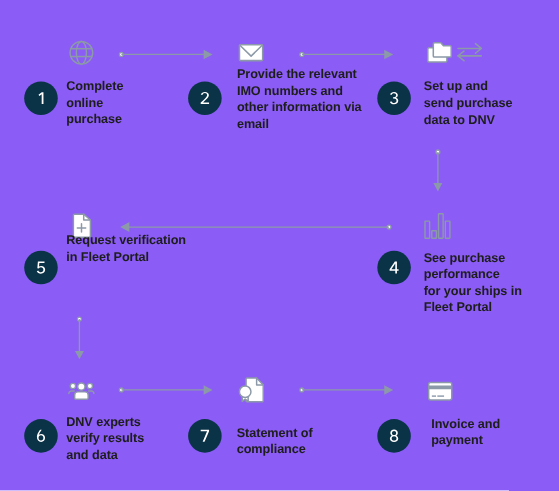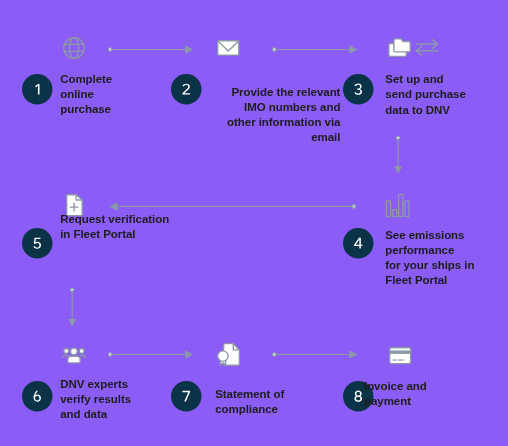--- a/index.html
+++ b/index.html
@@ -48,21 +48,21 @@
   </div>
   <div class="badge" style="left:171.2px;top:74.3px;">
     <svg width="30.5" height="30.5" viewBox="0 0 30.5 30.5">
       <circle cx="15.25" cy="15.25" r="15.25" fill="#0b3347"></circle>
       <g transform="translate(10.25,7.75)" fill="#ffffff">
         <path d="M1.2 12.8 L1.2 11.5 C2.6 10.2 4.6 8.4 5.8 7.1 C6.7 6.2 7.0 5.5 7.0 4.7 C7.0 3.6 6.2 2.9 5.0 2.9 C3.9 2.9 3.1 3.6 2.7 4.7 L1.3 4.1 C1.9 2.7 3.2 1.9 5.1 1.9 C7.2 1.9 8.6 3.1 8.6 4.7 C8.6 5.9 8.1 6.8 6.8 8.1 C5.9 9.0 4.4 10.4 3.4 11.4 L8.8 11.4 L8.8 12.8 z"></path>
       </g>
     </svg>
     <span class="sr">2</span>
   </div>
-  <div class="steptext" style="left:215.4px;top:85px;width:125px;text-align:right;">Provide the relevant
+  <div class="steptext" style="left:215.4px;top:61px;width:125px;">Provide the relevant
 IMO numbers and
 other information via
 email</div>
 
   <div class="icon" style="left:386px;top:36px;width:53px;height:22px;">
     <svg width="53" height="22" viewBox="0 0 53 22" fill="none" stroke="#8c99a8" stroke-width="1.4" stroke-linejoin="round" stroke-linecap="round">
       <g>
         <path d="M2.9 8.6 a1.1 1.1 0 0 1 1.1 -1.1 H19.2 a1.1 1.1 0 0 1 1.1 1.1 V19.3 a1.1 1.1 0 0 1 -1.1 1.1 H4.0 a1.1 1.1 0 0 1 -1.1 -1.1 z" fill="#ffffff"></path>
       </g>
       <g>
@@ -119,21 +119,21 @@
   </div>
   <div class="badge" style="left:343px;top:228.3px;">
     <svg width="30.5" height="30.5" viewBox="0 0 30.5 30.5">
       <circle cx="15.25" cy="15.25" r="15.25" fill="#0b3347"></circle>
       <g transform="translate(10.25,7.75)" fill="#ffffff">
         <path d="M6.1 12.8 L6.1 10.3 L0.9 10.3 L0.9 9.1 L5.7 2.0 L7.6 2.0 L7.6 9.0 L9.1 9.0 L9.1 10.3 L7.6 10.3 L7.6 12.8 z M6.1 9.0 L6.1 3.8 L2.6 9.0 z"></path>
       </g>
     </svg>
     <span class="sr">4</span>
   </div>
-  <div class="steptext" style="left:385.2px;top:228.2px;width:110px;">See emissions
+  <div class="steptext" style="left:385.2px;top:228.2px;width:110px;">See purchase
 performance
 for your ships in
 Fleet Portal</div>
 
   <div class="icon" style="left:62px;top:346px;width:24px;height:18px;">
     <svg width="24" height="18" viewBox="0 0 24 18" fill="none" stroke="#8c99a8" stroke-width="1.3" stroke-linejoin="round" stroke-linecap="round">
       <circle cx="4.3" cy="4.9" r="2.4" fill="#ffffff"></circle>
       <circle cx="19.7" cy="4.9" r="2.4" fill="#ffffff"></circle>
       <path d="M0.6 11.8 a2.3 2.3 0 0 1 2.3 -2.3 h2.6" fill="none"></path>
       <path d="M23.4 11.8 a2.3 2.3 0 0 0 -2.3 -2.3 h-2.6" fill="none"></path>
@@ -184,21 +184,21 @@
   </div>
   <div class="badge" style="left:343px;top:380.7px;">
     <svg width="30.5" height="30.5" viewBox="0 0 30.5 30.5">
       <circle cx="15.25" cy="15.25" r="15.25" fill="#0b3347"></circle>
       <g transform="translate(10.25,7.75)" fill="#ffffff">
         <path d="M5.0 13.0 C2.8 13.0 1.2 11.8 1.2 9.9 C1.2 8.7 1.9 7.8 3.0 7.3 C2.1 6.8 1.6 6.0 1.6 4.9 C1.6 3.1 3.0 1.8 5.0 1.8 C7.0 1.8 8.4 3.1 8.4 4.9 C8.4 6.0 7.9 6.8 7.0 7.3 C8.1 7.8 8.8 8.7 8.8 9.9 C8.8 11.8 7.2 13.0 5.0 13.0 z M5.0 6.8 C6.1 6.8 6.9 6.0 6.9 5.0 C6.9 3.9 6.1 3.1 5.0 3.1 C3.9 3.1 3.1 3.9 3.1 5.0 C3.1 6.0 3.9 6.8 5.0 6.8 z M5.0 11.8 C6.3 11.8 7.2 11.0 7.2 9.8 C7.2 8.7 6.3 7.9 5.0 7.9 C3.7 7.9 2.8 8.7 2.8 9.8 C2.8 11.0 3.7 11.8 5.0 11.8 z"></path>
       </g>
     </svg>
     <span class="sr">8</span>
   </div>
-  <div class="steptext" style="left:364px;top:378.9px;width:110px;">Invoice and
+  <div class="steptext" style="left:392px;top:378.9px;width:110px;">Invoice and
 payment</div>
 
   <svg class="conn" style="left:0;top:0;" width="508" height="446" viewBox="0 0 508 446" fill="none">
     <g stroke="#8c99a8" stroke-width="1.2" fill="#8c99a8" shape-rendering="geometricPrecision">
 
       <g>
         <circle cx="110.3" cy="49.5" r="1.75" fill="#ffffff"></circle>
         <line x1="110.3" y1="49.5" x2="186" y2="49.5"></line>
         <polygon points="185.1,45.2 193.3,49.5 185.1,53.8" stroke="none"></polygon>
       </g>

